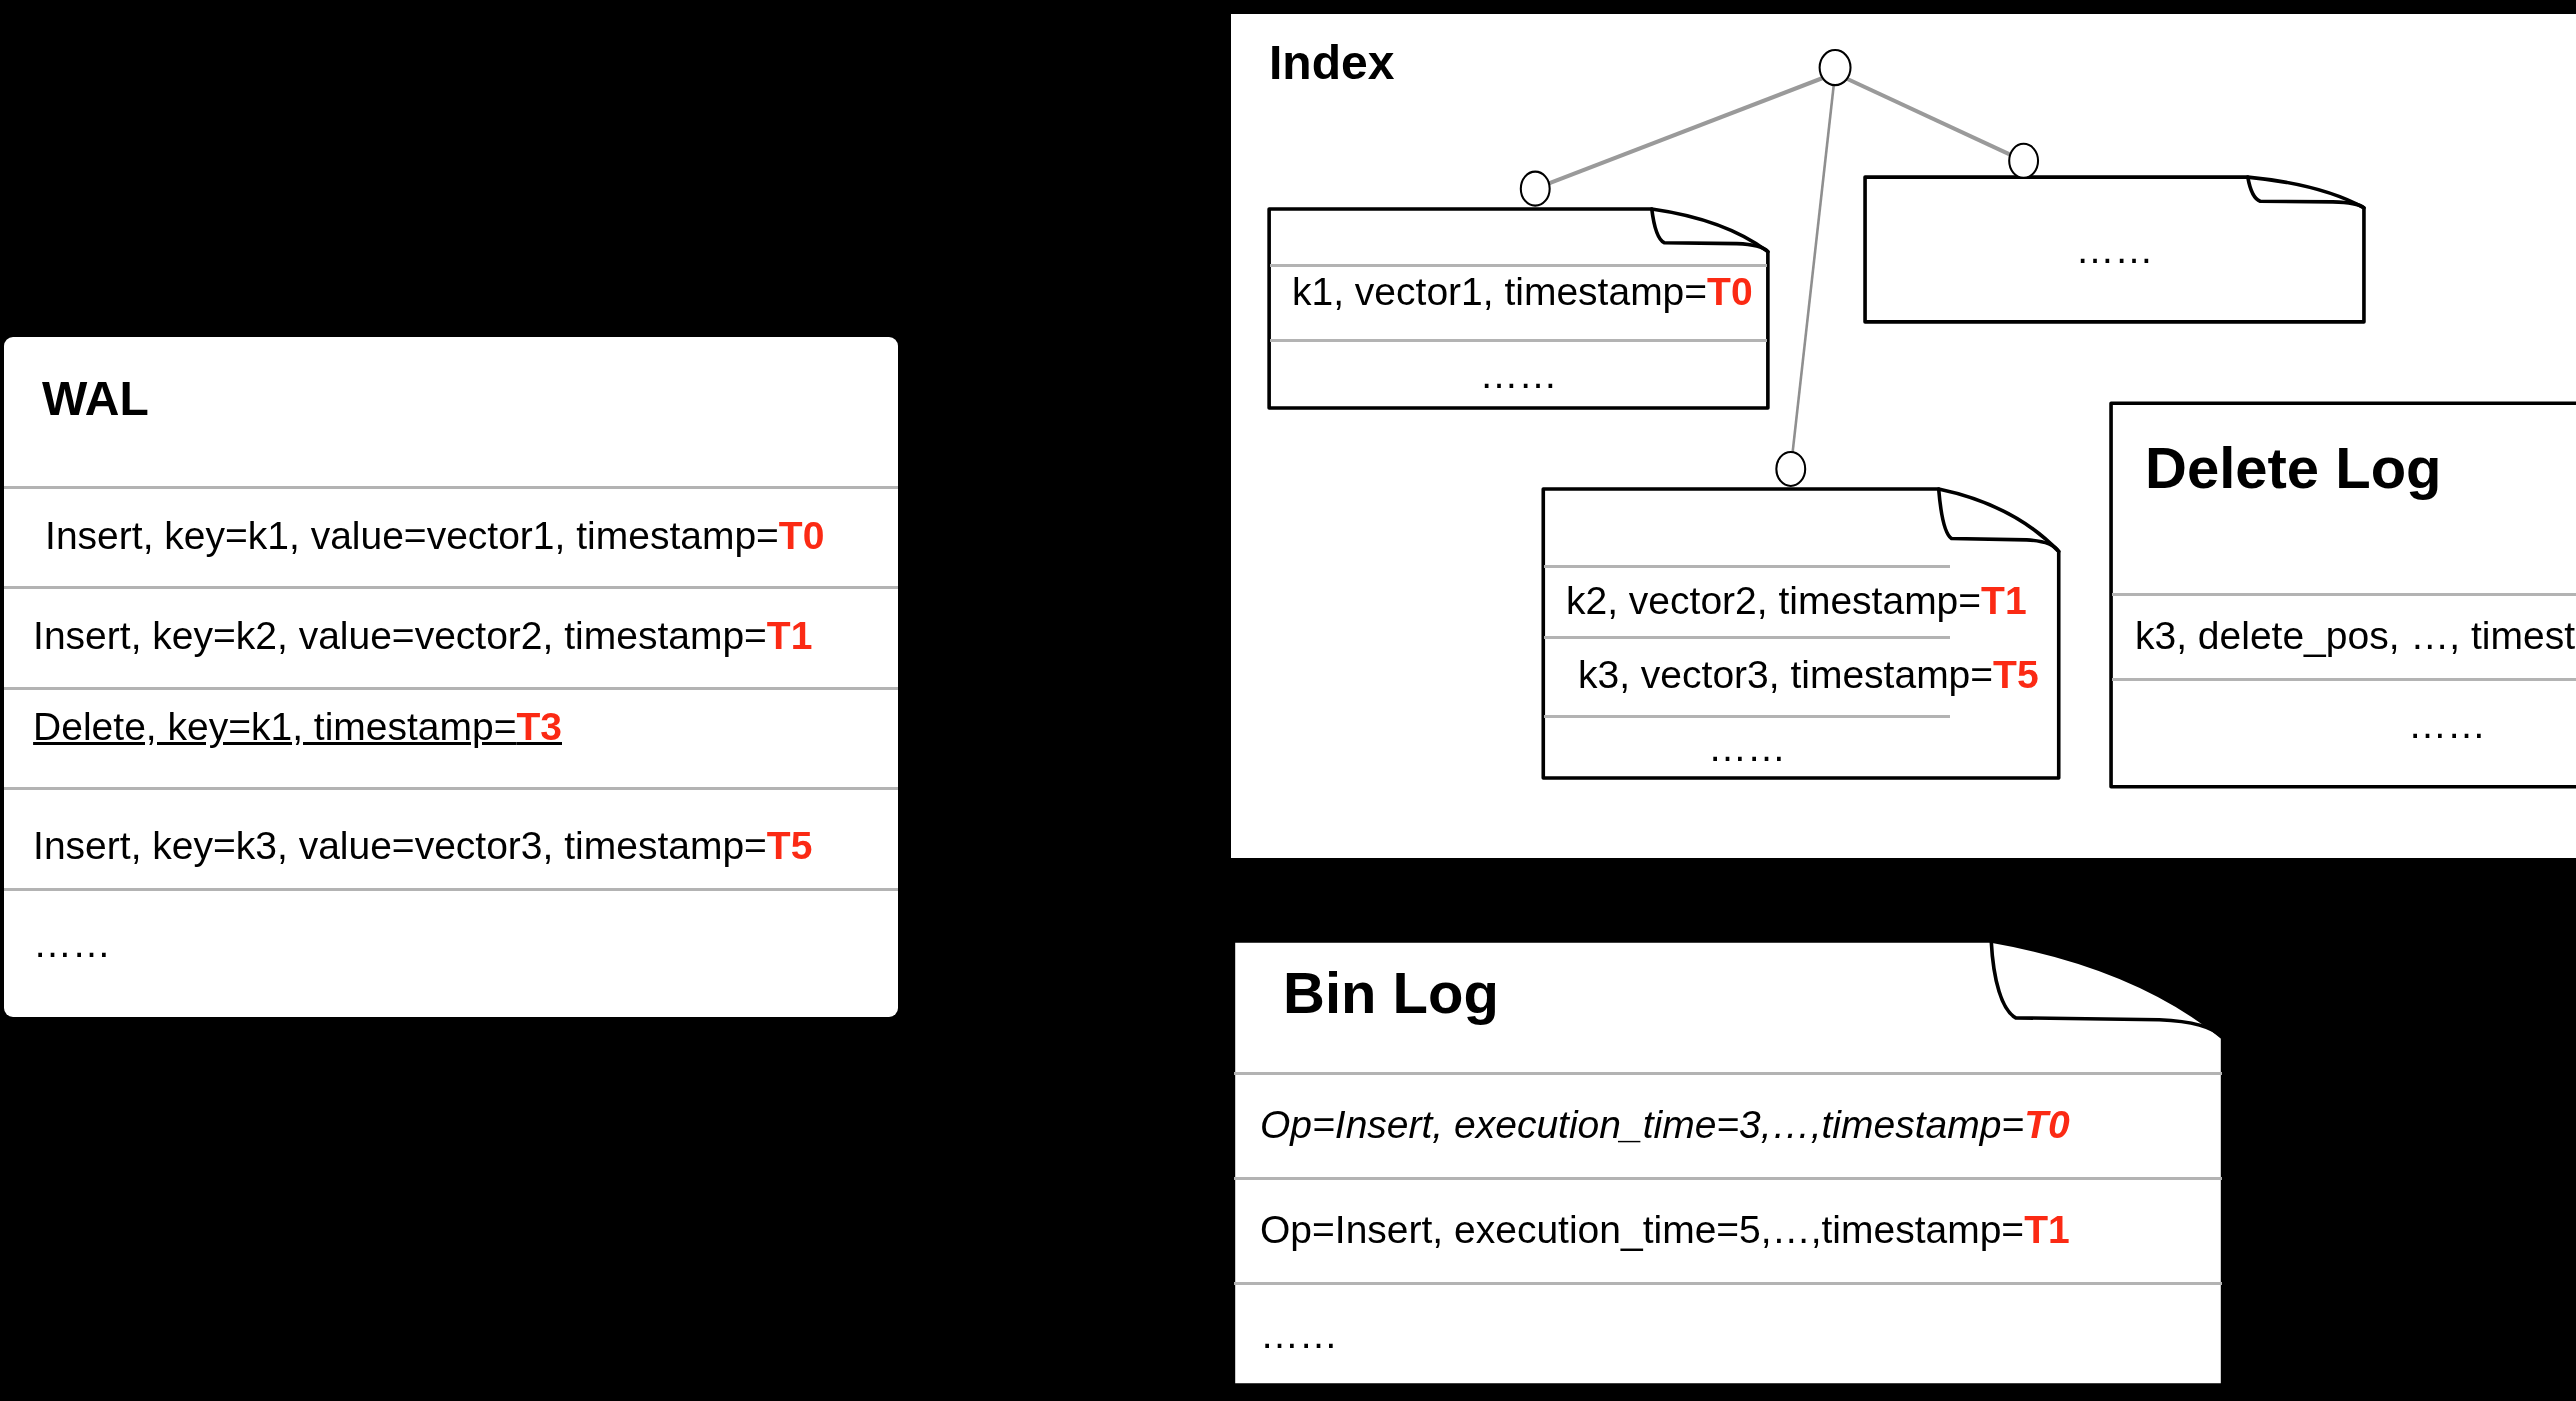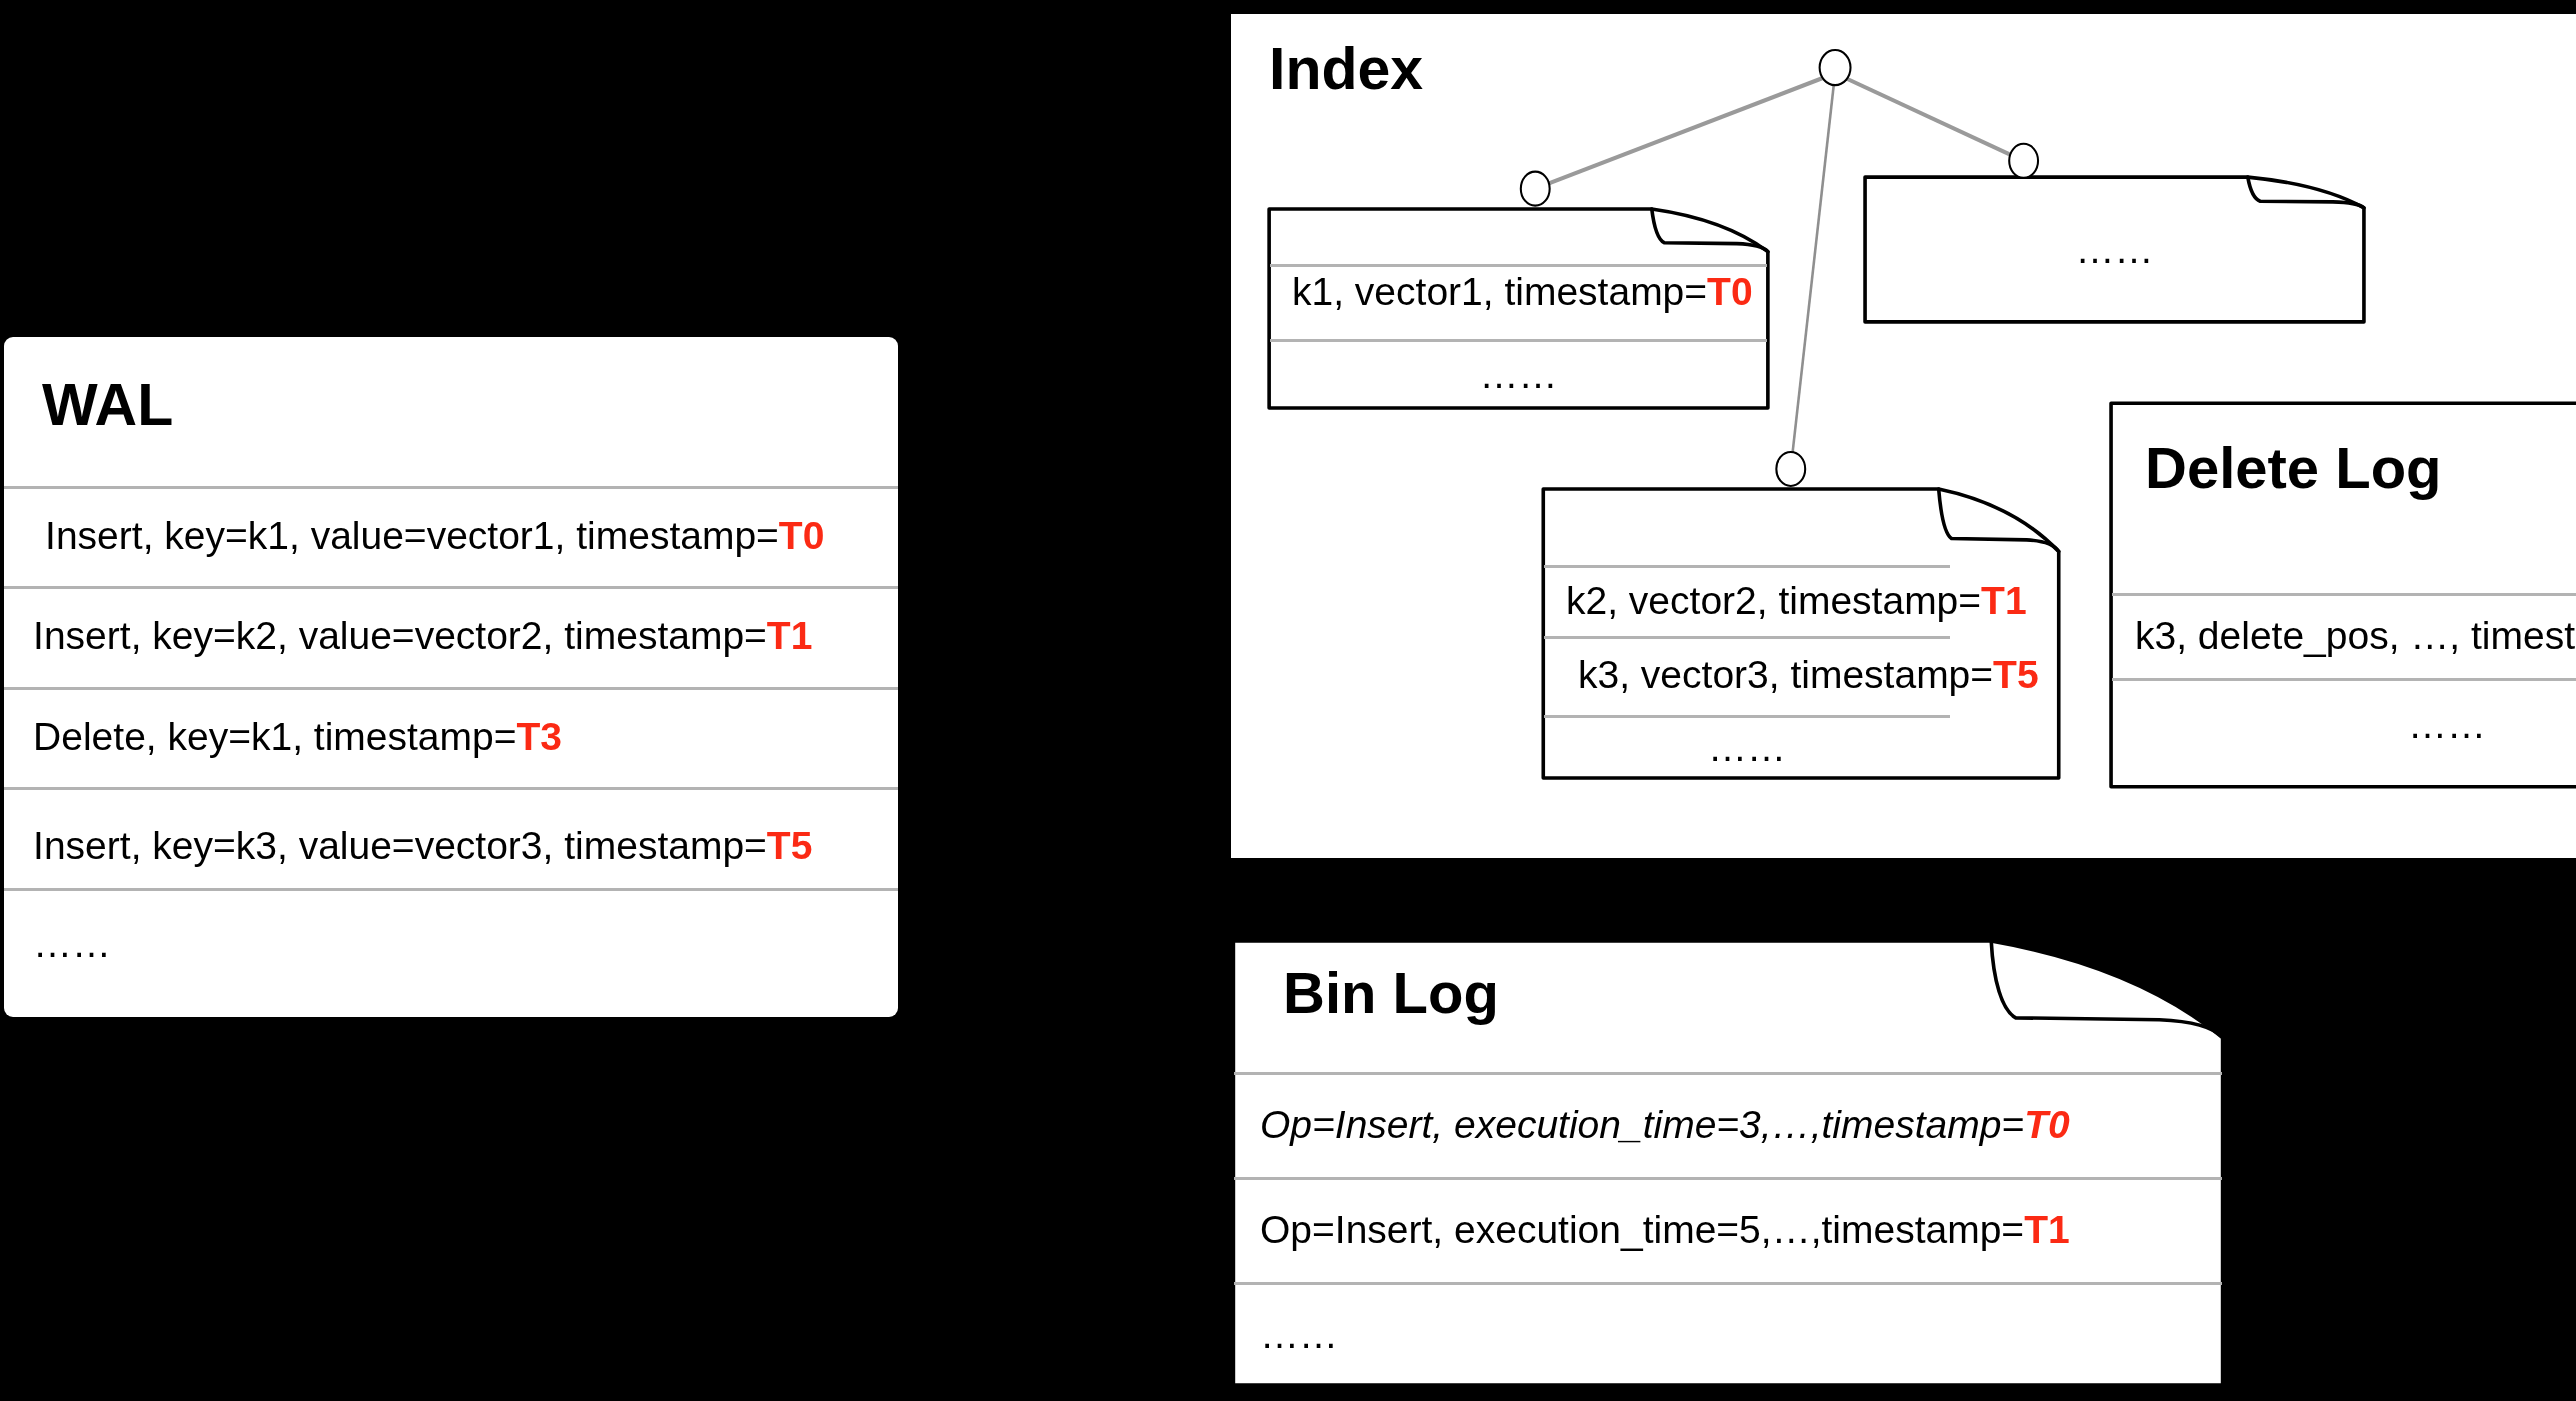--- a/index.html
+++ b/index.html
@@ -3,21 +3,21 @@
 <meta charset="utf-8">
 <style>
   html,body{margin:0;padding:0;background:#000;}
   #canvas{
     position:relative;width:2817px;height:1402px;overflow:hidden;
     background:#000;font-family:"Liberation Sans","DejaVu Sans",sans-serif;
     -webkit-font-smoothing:antialiased;
   }
   .panel{position:absolute;background:#fff;}
   .title{
-    position:absolute;font-weight:bold;color:#000;font-size:59px;line-height:1.1;
+    position:absolute;font-weight:bold;color:#000;font-size:48px;line-height:1.1;
     white-space:nowrap;
   }
   .doc-title{font-size:58px;}
   .row{
     position:absolute;left:0;right:0;display:flex;align-items:center;
     font-size:39px;color:#000;white-space:nowrap;
   }
   .row .txt{display:inline;}
   .row .hl{font-weight:bold;color:var(--accent);}
   .row.pad{padding-left:29px;}
@@ -43,21 +43,21 @@
         <span class="hl">T0</span>
     </div>
 
     <div class="hr" style="top:249px;"></div>
     <div class="row pad" style="top:249px;height:100px;">
       <span class="txt">Insert, key=k2, value=vector2, timestamp=</span>
         <span class="hl">T1</span>
     </div>
 
     <div class="hr" style="top:350px;"></div>
-    <div class="row pad" style="top:350px;height:100px;">
+    <div class="row pad" style="top:340px;height:100px;text-decoration:underline;">
       <span class="txt">Delete, key=k1, timestamp=</span>
         <span class="hl">T3</span>
     </div>
 
     <div class="hr" style="top:450px;"></div>
     <div class="row pad" style="top:450px;height:118px;">
       <span class="txt">Insert, key=k3, value=vector3, timestamp=</span>
         <span class="hl">T5</span>
     </div>
 

